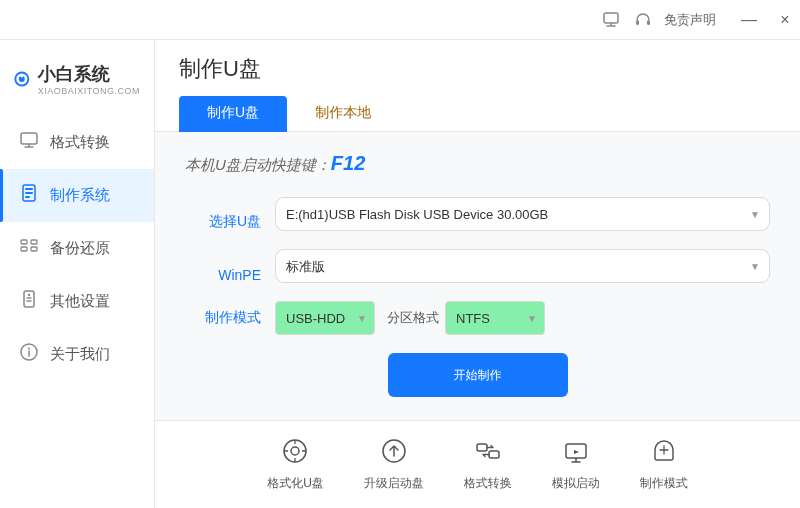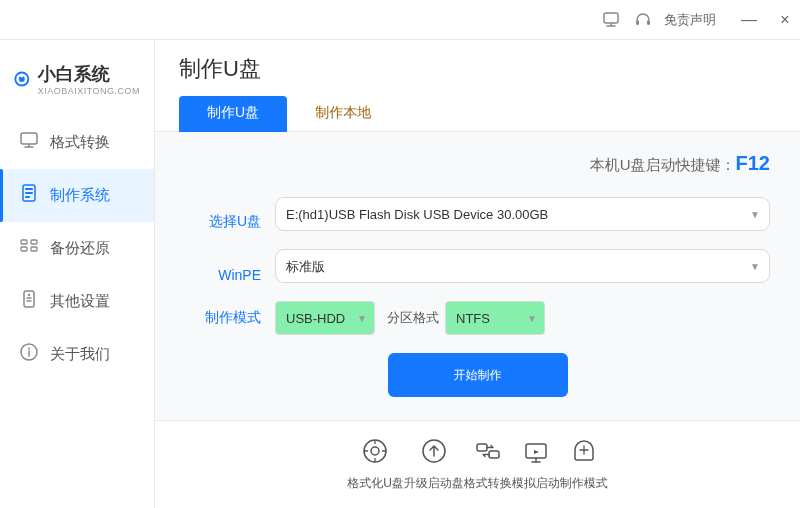--- a/index.html
+++ b/index.html
@@ -163,24 +163,25 @@
       background: #1677ff;
       border-radius: 4px 4px 0 0;
     }
 
     
     .form-content {
       flex: 1;
       padding: 20px 30px;
     }
     .shortcut-hint {
-      text-align: right;
+      text-align: left;
       font-size: 15px;
       color: #666;
       margin-bottom: 22px;
+      font-style: italic;
     }
     .shortcut-key {
       color: #1677ff;
       font-size: 20px;
       font-weight: bold;
     }
 
     .form-row {
       display: flex;
       align-items: flex-end;
@@ -294,20 +295,21 @@
     }
 
     
     .bottom-toolbar {
       height: 88px;
       background: #fff;
       border-top: 1px solid #e8e8e8;
       display: flex;
       align-items: center;
       justify-content: center;
+      gap: 40px;
       padding: 0 20px;
     }
     .bottom-tool {
       display: flex;
       flex-direction: column;
       align-items: center;
       gap: 6px;
       cursor: pointer;
       color: #555;
     }

